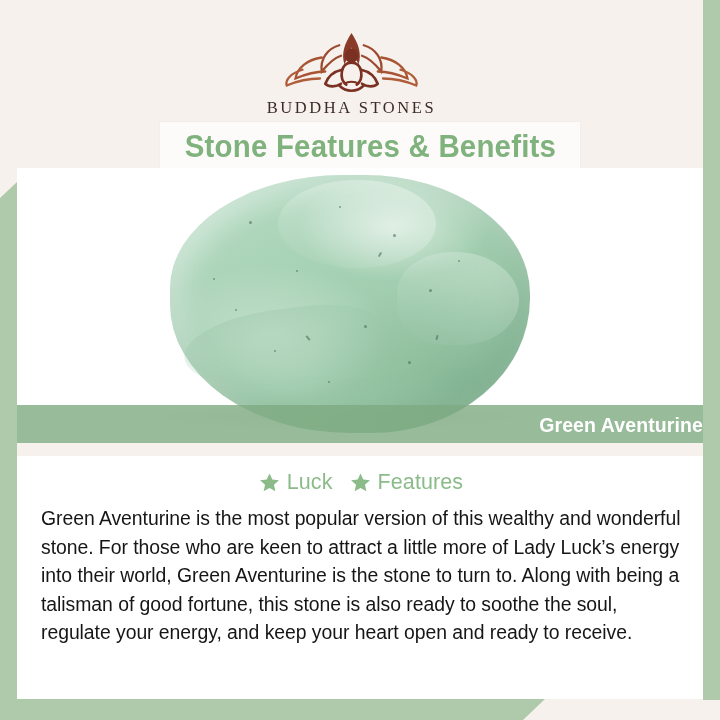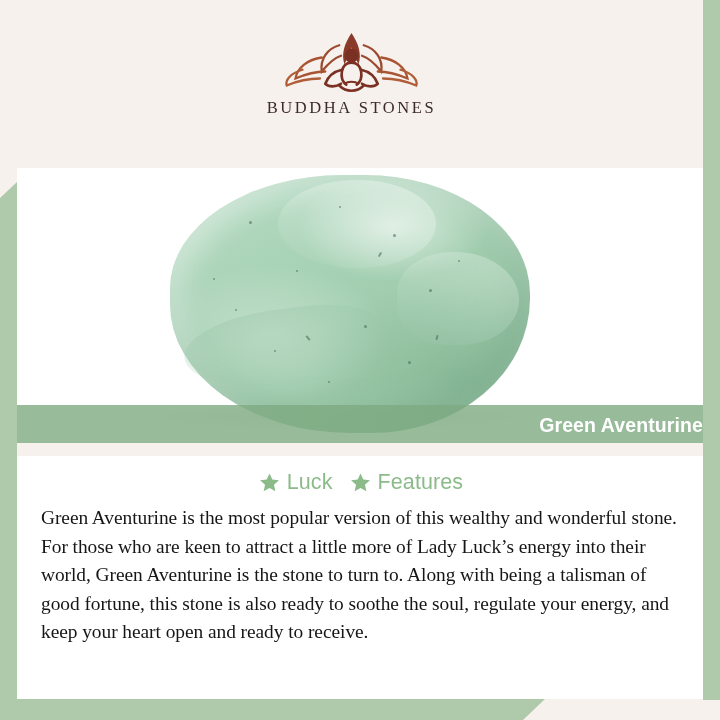--- a/index.html
+++ b/index.html
@@ -214,21 +214,21 @@
     color: #8cbb8a;
   }
   .benefit-label {
     font-size: 21.5px;
     font-weight: normal;
     color: #8cbb8a;
     font-family: "Liberation Sans Narrow", "Liberation Sans", sans-serif;
     letter-spacing: 0.1px;
   }
   .body-text {
-    font-family: Liberation Serif, serif;
+    font-family: Liberation Sans, sans-serif;
     font-size: 19.4px;
     line-height: 28.5px;
     color: #161616;
     text-align: left;
     margin: 0;
     padding: 0 8px 0 8px;
     letter-spacing: -0.05px;
   }
 </style>
 </head>
@@ -258,20 +258,23 @@
         <path d="M100 42 C106 42 110 46 111 52 C112 58 110 64 106 67"></path>
         <path d="M89 50 C80 52 73 58 70 66 C74 70 82 70 88 66"></path>
         <path d="M111 50 C120 52 127 58 130 66 C126 70 118 70 112 66"></path>
         <path d="M86 68 C90 72 96 74 100 74 C104 74 110 72 114 68"></path>
         <path d="M92 66 C96 63 104 63 108 66" stroke-width="2.2"></path>
       </g>
     </svg>
     <div class="brand-name">BUDDHA STONES</div>
   </div>
 
+  <div class="title-banner">
+    <div class="title-text">Stone Features &amp; Benefits</div>
+  </div>
 
   <div class="photo-area">
     <div class="stone-shadow"></div>
     <div class="stone-wrap">
       <div class="stone">
         <div class="facet-c"></div>
         <div class="facet-b"></div>
         <div class="facet-a"></div>
         <div class="speck" style="left:22%;top:18%;width:3px;height:3px;"></div>
         <div class="speck" style="left:47%;top:12%;width:2px;height:2px;"></div>

